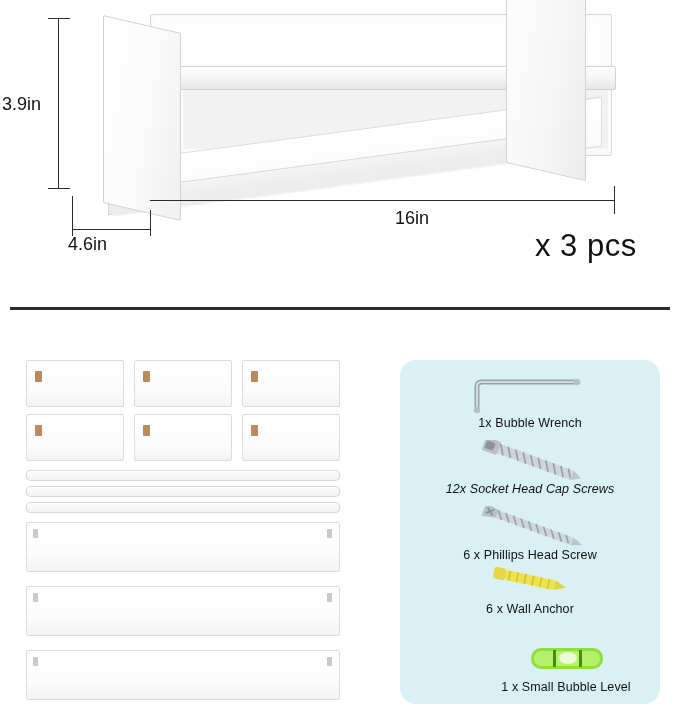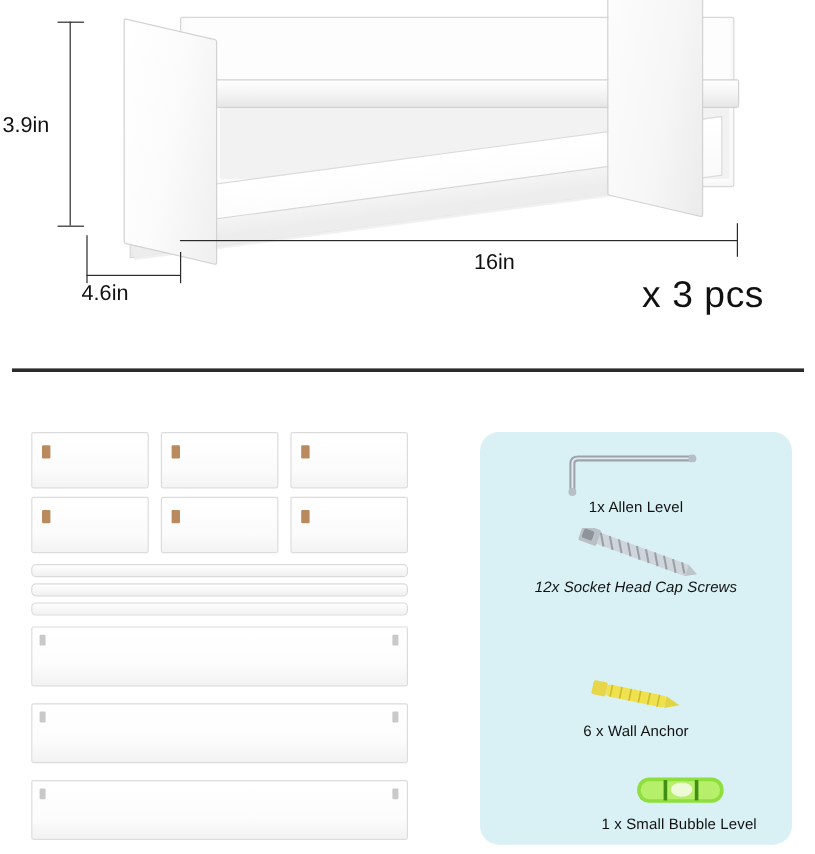--- a/index.html
+++ b/index.html
@@ -334,38 +334,52 @@
 
     <div class="hw-item" style="top:14px;">
       <div class="hw-art">
         <svg width="150" height="40" viewBox="0 0 150 40" style="display:block;margin:0 auto;">
           <path d="M22 36 L22 12 Q22 8 27 8 L120 8" fill="none" stroke="#9aa3ab" stroke-width="5" stroke-linecap="round"></path>
           <path d="M22 36 L22 12 Q22 8 27 8 L120 8" fill="none" stroke="#e4e9ee" stroke-width="1.6" stroke-linecap="round"></path>
           <circle cx="22" cy="36" r="3.3" fill="#b6bec6"></circle>
           <circle cx="122" cy="8" r="3.3" fill="#b6bec6"></circle>
         </svg>
       </div>
-      <div class="hw-caption">1x Allen Level</div>
+      <div class="hw-caption">1x Bubble Wrench</div>
     </div>
 
     <div class="hw-item" style="top:80px;font-style:italic;">
       <div class="hw-art">
         <svg width="170" height="40" viewBox="0 0 170 40" style="display:block;margin:0 auto;">
           <g transform="rotate(20 85 20)">
             <rect x="36" y="13" width="16" height="14" rx="2" fill="#b9c0c6"></rect>
             <rect x="38" y="16" width="9" height="8" rx="1.5" fill="#8d949b"></rect>
             <rect x="52" y="15" width="78" height="10" fill="#cfd5da"></rect>
             <path d="M52 15 l6 10 M60 15 l6 10 M68 15 l6 10 M76 15 l6 10 M84 15 l6 10 M92 15 l6 10 M100 15 l6 10 M108 15 l6 10 M116 15 l6 10 M124 15 l5 8" stroke="#98a0a7" stroke-width="1.7" fill="none"></path>
             <path d="M130 15 L139 20 L130 25 Z" fill="#bdc4ca"></path>
           </g>
         </svg>
       </div>
       <div class="hw-caption">12x Socket Head Cap Screws</div>
     </div>
 
+    <div class="hw-item" style="top:146px;">
+      <div class="hw-art">
+        <svg width="170" height="40" viewBox="0 0 170 40" style="display:block;margin:0 auto;">
+          <g transform="rotate(20 85 20)">
+            <path d="M36 13 L50 16 L50 24 L36 27 Z" fill="#b9c0c6"></path>
+            <path d="M39 17 l7 6 M46 17 l-7 6" stroke="#868e95" stroke-width="1.6"></path>
+            <rect x="50" y="16" width="80" height="8" fill="#cfd5da"></rect>
+            <path d="M50 16 l6 8 M58 16 l6 8 M66 16 l6 8 M74 16 l6 8 M82 16 l6 8 M90 16 l6 8 M98 16 l6 8 M106 16 l6 8 M114 16 l6 8 M122 16 l5 7" stroke="#98a0a7" stroke-width="1.6" fill="none"></path>
+            <path d="M130 16 L141 20 L130 24 Z" fill="#bdc4ca"></path>
+          </g>
+        </svg>
+      </div>
+      <div class="hw-caption">6 x Phillips Head Screw</div>
+    </div>
 
     <div class="hw-item" style="top:200px;">
       <div class="hw-art">
         <svg width="130" height="40" viewBox="0 0 130 40" style="display:block;margin:0 auto;">
           <g transform="rotate(12 65 20)">
             <rect x="28" y="14" width="12" height="12" rx="2" fill="#e8d64a"></rect>
             <rect x="40" y="15" width="50" height="10" rx="3" fill="#f0e24f"></rect>
             <path d="M44 15 l0 10 M52 15 l0 10 M60 15 l0 10 M68 15 l0 10 M76 15 l0 10 M84 15 l0 10" stroke="#cdbd30" stroke-width="1.4"></path>
             <path d="M90 15 L102 20 L90 25 Z" fill="#e3d444"></path>
           </g>

